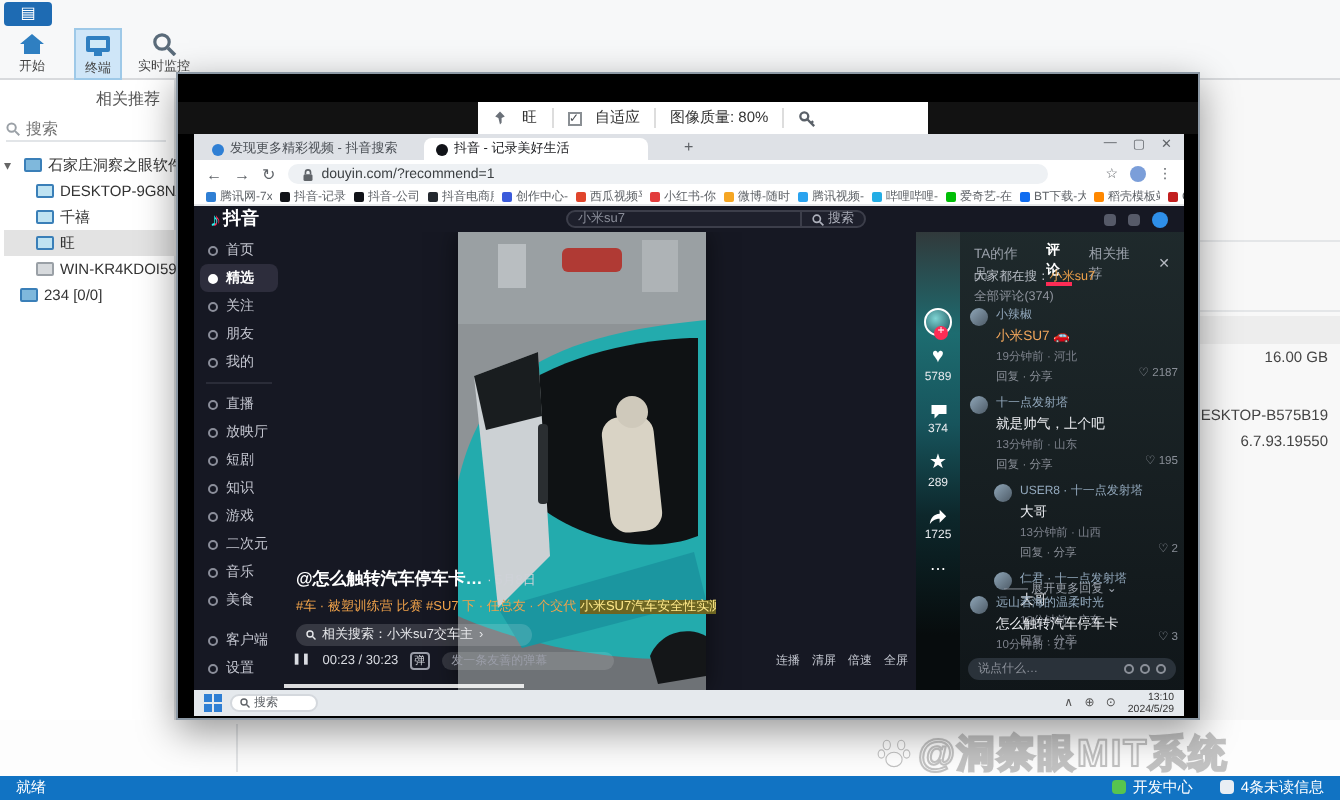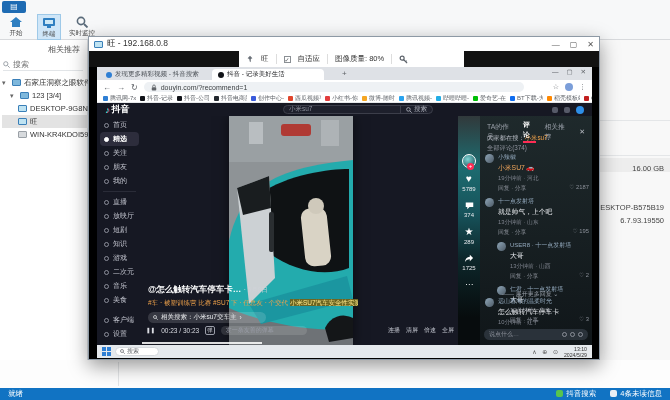--- a/index.html
+++ b/index.html
@@ -205,70 +205,76 @@
           <line x1="6.5" y1="6.5" x2="9.5" y2="9.5" stroke="#9aa0a6" stroke-width="1.4"></line>
         </svg>
       <input placeholder="搜索" style="">
     </div>
     <div id="tree" class="abs">
       <div class="trow">
         <span class="tw">▾</span>
         <span class="mon grp"></span>
         <span>石家庄洞察之眼软件开发有限公…</span>
       </div>
-      <div class="trow indent1">
-        <span class="tw">▾</span>
-        <span class="mon grp"></span>
-        <span>123 [3/4]</span>
-      </div>
       <div class="trow indent2">
         <span class="mon"></span>
         <span>DESKTOP-9G8NA80</span>
       </div>
+      <div class="trow indent2">
+        <span class="mon"></span>
+        <span>千禧</span>
+      </div>
       <div class="trow indent2 sel">
         <span class="mon"></span>
         <span>旺</span>
       </div>
       <div class="trow indent2">
         <span class="mon off"></span>
         <span>WIN-KR4KDOI5913</span>
+      </div>
+      <div class="trow indent1">
+        <span class="mon grp"></span>
+        <span>234 [0/0]</span>
       </div>
     </div>
   </div>
 
   <div id="right-panel" class="abs">
     <div class="hline" style="top:80px"></div>
     <div class="hline" style="top:115px"></div>
     <div id="rp-band" class="abs"></div>
-    <div class="rp-val" style="top:124px">16.00 GB</div>
+    <div class="rp-val" style="top:134px">16.00 GB</div>
     <div class="rp-val" style="top:163px">DESKTOP-B575B19</div>
     <div class="rp-val" style="top:176px">6.7.93.19550</div>
   </div>
 
   <div id="bottom-strip" class="abs"></div>
   <div id="bottom-vline" class="abs"></div>
   <div id="status-bar" class="abs">
     <span>就绪</span>
     <span id="status-right">
-      <span><i class="sb-ic" style="background:#57c44f"></i><span>抖音搜索</span></span>
+      <span><i class="sb-ic" style="background:#57c44f"></i><span>开发中心</span></span>
       <span><i class="sb-ic" style="background:#e9eef4"></i><span>4条未读信息</span></span>
     </span>
   </div>
 
+  <div id="watermark" class="abs">
+    <svg width="18" height="18" viewBox="0 0 20 20">
+      <g fill="rgba(255,255,255,0.9)" stroke="#c2c2c2" stroke-width="0.6">
+        <ellipse cx="6" cy="5" rx="2" ry="2.6"></ellipse>
+          <ellipse cx="14" cy="5" rx="2" ry="2.6"></ellipse>
+        <ellipse cx="3" cy="10" rx="1.8" ry="2.3"></ellipse>
+          <ellipse cx="17" cy="10" rx="1.8" ry="2.3"></ellipse>
+        <ellipse cx="10" cy="13" rx="4.5" ry="4"></ellipse>
+      </g>
+    </svg>
+    <span>@洞察眼MIT系统</span>
+  </div>
 
   <div id="rwin" class="abs">
-    <div id="rwin-title" class="abs">
-      <span class="mon"></span>
-      <span>旺 - 192.168.0.8</span>
-      <span id="rwin-btns">
-        <span>—</span>
-        <span>▢</span>
-        <span>✕</span>
-      </span>
-    </div>
     <div id="rwin-toolbar" class="abs">
       <div id="rwin-pill" class="abs">
         <svg width="8" height="8" viewBox="0 0 10 10">
             <path d="M5 1 L8 4 L6 5 L6 8 L5 9 L4 5 L2 4 Z" fill="#6a7078"></path>
           </svg>
         <span>旺</span>
         <span class="vdiv"></span>
         <span id="chkbox">✓</span>
         <span>自适应</span>
         <span class="vdiv"></span>

